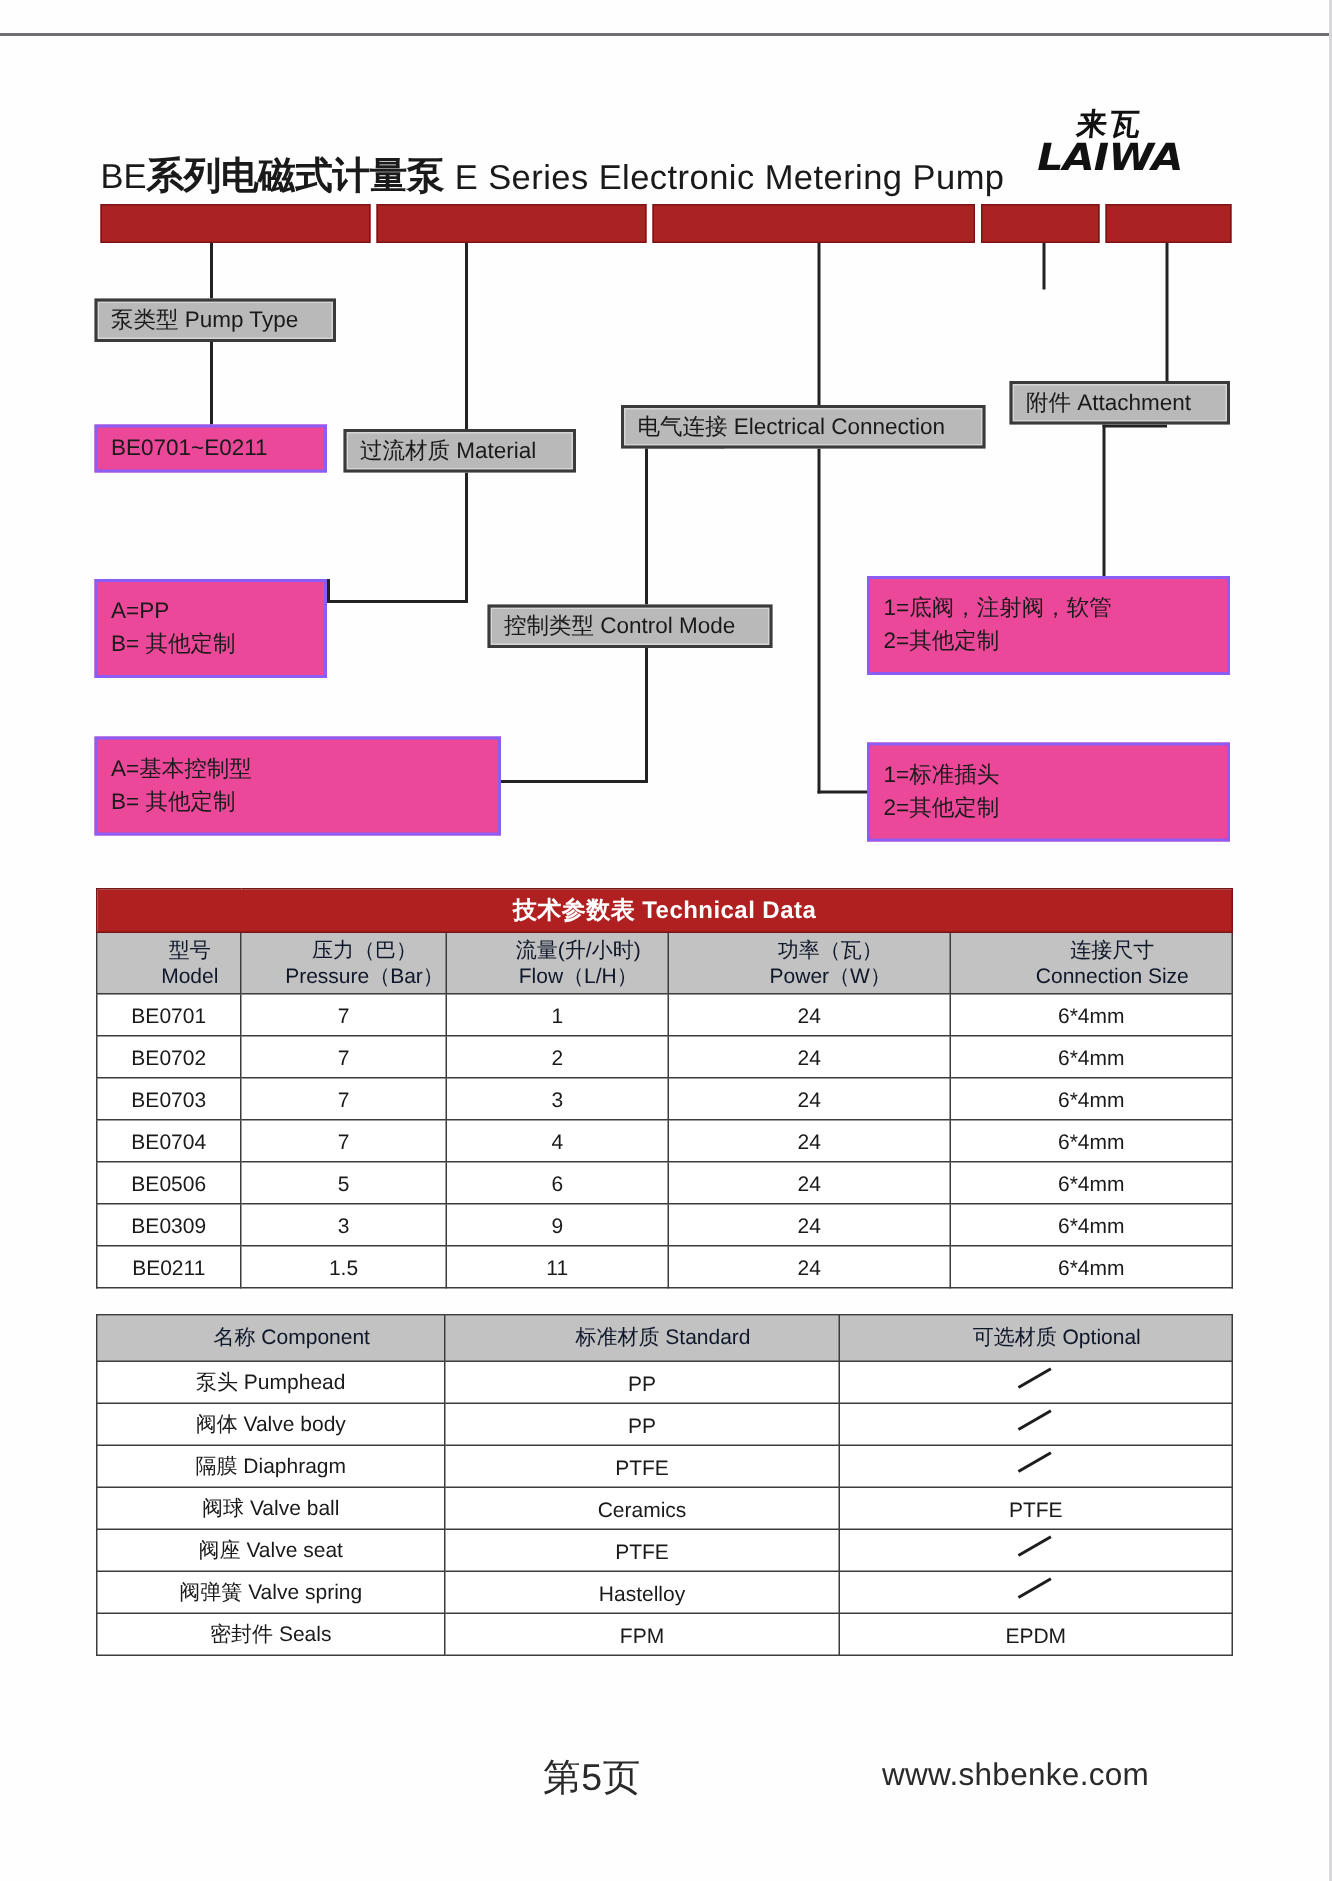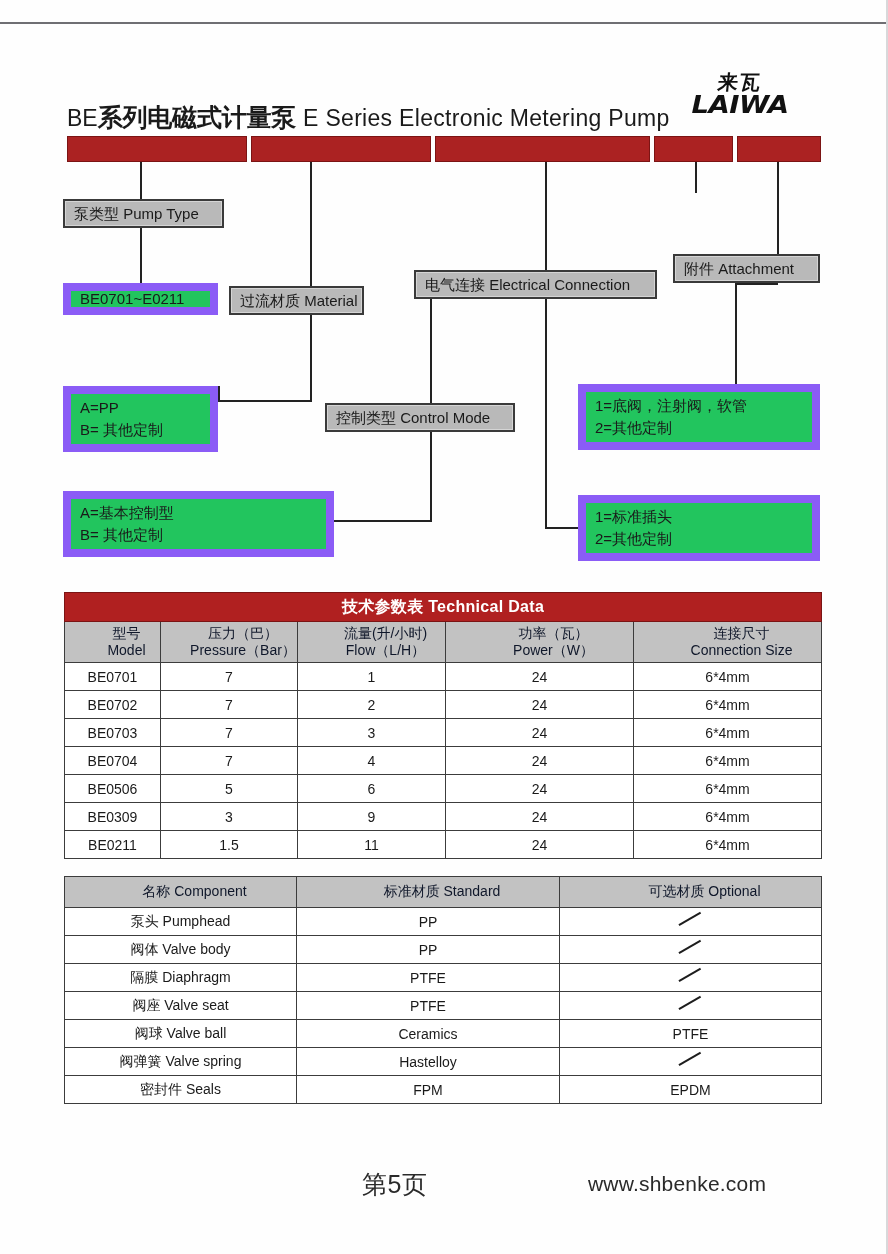--- a/index.html
+++ b/index.html
@@ -107,22 +107,22 @@
   .hline {
     position: absolute;
     height: 2px;
     background: #222;
   }
 
   
   .dbox {
     position: absolute;
     box-sizing: border-box;
-    border: 8px solid #8b5cf6;
-    background: #22c55e;
+    border: 2px solid #8b5cf6;
+    background: #ec4899;
     font-size: 15px;
     line-height: 1.45;
     display: flex;
     flex-direction: column;
     justify-content: center;
     padding: 3px 9px;
     white-space: nowrap;
   }
   .dbox.gray {
     background: #b9b9b9;
@@ -259,21 +259,21 @@
   <div class="vline" style="left:695px; top:162px; height:31px;"></div>
 
   <div class="dbox gray one" style="left:63px; top:199px; width:161px; height:29px;">
     <span class="ln">泵类型 Pump Type</span>
   </div>
 
   <div class="dbox one" style="left:63px; top:283px; width:155px; height:32px;">
     <span class="ln">BE0701~E0211</span>
   </div>
 
-  <div class="dbox gray one" style="left:229px; top:286px; width:135px; height:29px;">
+  <div class="dbox gray one" style="left:229px; top:286px; width:155px; height:29px;">
     <span class="ln">过流材质 Material</span>
   </div>
 
   <div class="dbox" style="left:63px; top:386px; width:155px; height:66px;">
     <span class="ln">A=PP</span>
     <span class="ln">B= 其他定制</span>
   </div>
 
   <div class="dbox gray one" style="left:325px; top:403px; width:190px; height:29px;">
     <span class="ln">控制类型 Control Mode</span>
@@ -413,30 +413,30 @@
           <td class="comp-cell">阀体 Valve body</td>
           <td>PP</td>
           <td><span class="slash"></span></td>
         </tr>
       <tr>
           <td class="comp-cell">隔膜 Diaphragm</td>
           <td>PTFE</td>
           <td><span class="slash"></span></td>
         </tr>
       <tr>
+          <td class="comp-cell">阀球 Valve ball</td>
+          <td>Ceramics</td>
+          <td>PTFE</td>
+        </tr>
+      <tr>
           <td class="comp-cell">阀座 Valve seat</td>
           <td>PTFE</td>
           <td><span class="slash"></span></td>
         </tr>
       <tr>
-          <td class="comp-cell">阀球 Valve ball</td>
-          <td>Ceramics</td>
-          <td>PTFE</td>
-        </tr>
-      <tr>
           <td class="comp-cell">阀弹簧 Valve spring</td>
           <td>Hastelloy</td>
           <td><span class="slash"></span></td>
         </tr>
       <tr>
           <td class="comp-cell">密封件 Seals</td>
           <td>FPM</td>
           <td>EPDM</td>
         </tr>
     </tbody>

